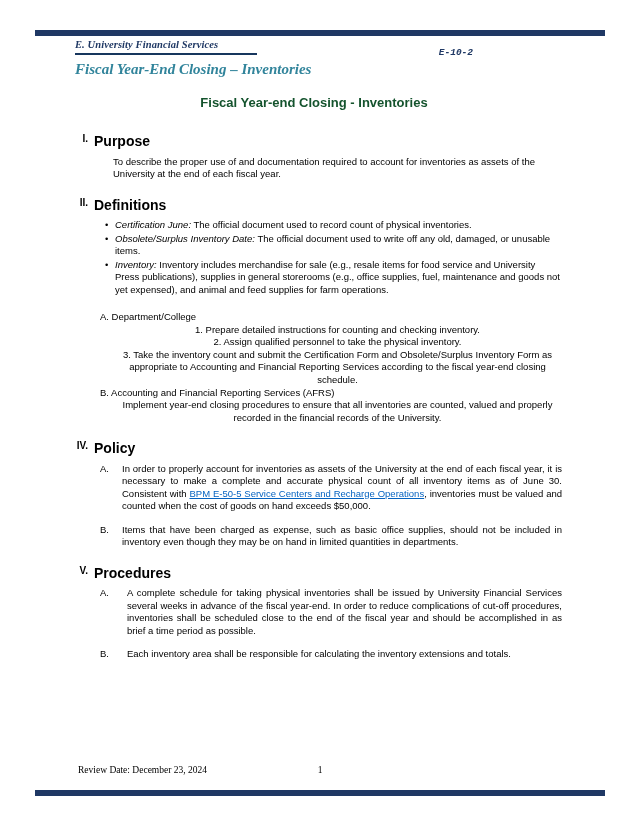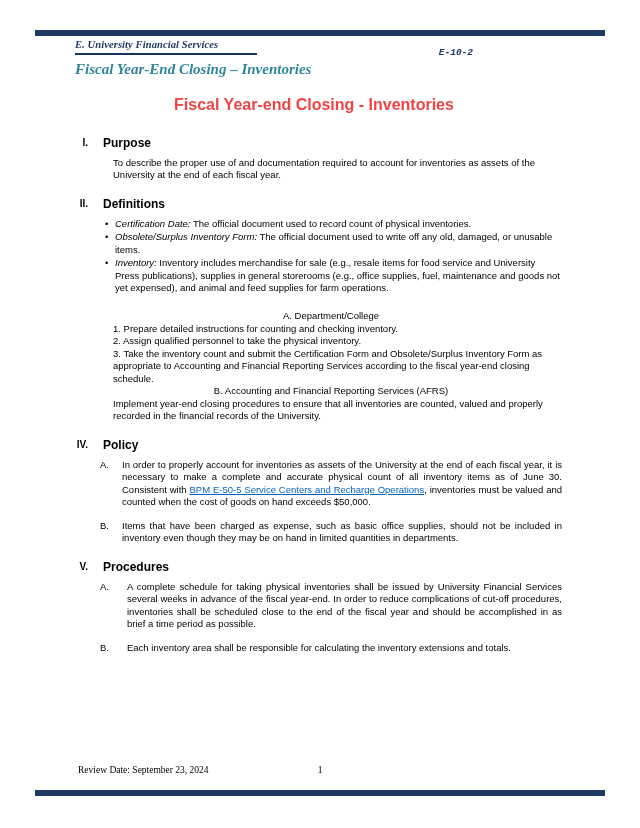--- a/index.html
+++ b/index.html
@@ -37,40 +37,40 @@
     font-style:italic; font-weight:bold;
     font-size:9.5px; color:#1F3864;
   }
 
   .content {
     position:absolute; left:66px; top:94px; width:496px;
     font-size:9.5px; line-height:1.32;
   }
   .title {
     text-align:center;
-    font-size:16px; font-weight:bold;
-    color:#ef4444;
+    font-size:13px; font-weight:bold;
+    color:#14532d;
     margin-bottom:21px;
   }
 
   section { margin-bottom:15px; }
   .sec-head { display:flex; margin-bottom:5px; }
   .numeral { display:inline-block; width:22px; text-align:right; font-weight:bold; font-size:10px; flex:none; }
-  .sec-title { font-weight:bold; font-size:12px; margin-left:15px; }
+  .sec-title { font-weight:bold; font-size:14px; margin-left:6px; }
 
   .indent-1 { padding-left:47px; }
 
   .bullets { list-style:none; padding-left:39px; }
   .bullets li { display:flex; margin-bottom:1px; }
   .dot { flex:none; width:10px; }
   .li-text { flex:1; }
   .term { font-style:italic; }
 
-  .resp-label { padding-left:34px;text-align:center; }
-  .resp-items { padding-left:47px; }
+  .resp-label { padding-left:34px; }
+  .resp-items { padding-left:47px;text-align:center; }
   .resp-items > div { margin-bottom:0px; }
 
   .para { position:relative; text-align:justify; margin-bottom:11px; }
   .para:last-child { margin-bottom:0; }
   .para .marker { position:absolute; left:34px; top:0; }
   .para.pol { padding-left:56px; }
   .para.proc { padding-left:61px; }
 
   a.link { color:#0563C1; text-decoration:underline; cursor:pointer; }
 
@@ -109,25 +109,25 @@
     </section>
 
     <section>
       <div class="sec-head">
         <span class="numeral">II.</span>
         <span class="sec-title">Definitions</span>
       </div>
       <ul class="bullets">
         <li>
           <span class="dot">•</span>
-          <span class="li-text"><span class="term">Certification Date:</span><span> The official document used to record count of physical inventories.</span></span>
+          <span class="li-text"><span class="term">Certification June:</span><span> The official document used to record count of physical inventories.</span></span>
         </li>
         <li>
           <span class="dot">•</span>
-          <span class="li-text"><span class="term">Obsolete/Surplus Inventory Form:</span><span> The official document used to write off any old, damaged, or unusable items.</span></span>
+          <span class="li-text"><span class="term">Obsolete/Surplus Inventory Date:</span><span> The official document used to write off any old, damaged, or unusable items.</span></span>
         </li>
         <li>
           <span class="dot">•</span>
           <span class="li-text"><span class="term">Inventory:</span><span> Inventory includes merchandise for sale (e.g., resale items for food service and University Press publications), supplies in general storerooms (e.g., office supplies, fuel, maintenance and goods not yet expensed), and animal and feed supplies for farm operations.</span></span>
         </li>
       </ul>
     </section>
 
     <section>
       <div class="resp-label">A. Department/College</div>
@@ -165,18 +165,18 @@
       </div>
       <div class="para proc">
         <span class="marker">B.</span><span>Each inventory area shall be responsible for calculating the inventory extensions and totals.</span>
       </div>
     </section>
 
   </div>
 
   <div class="footer">
     <span class="page-number">1</span>
-    <span class="review-date">Review Date: September 23, 2024</span>
+    <span class="review-date">Review Date: December 23, 2024</span>
   </div>
 
   <div class="bar bottom"></div>
 
 </div>
 
 </body></html>

